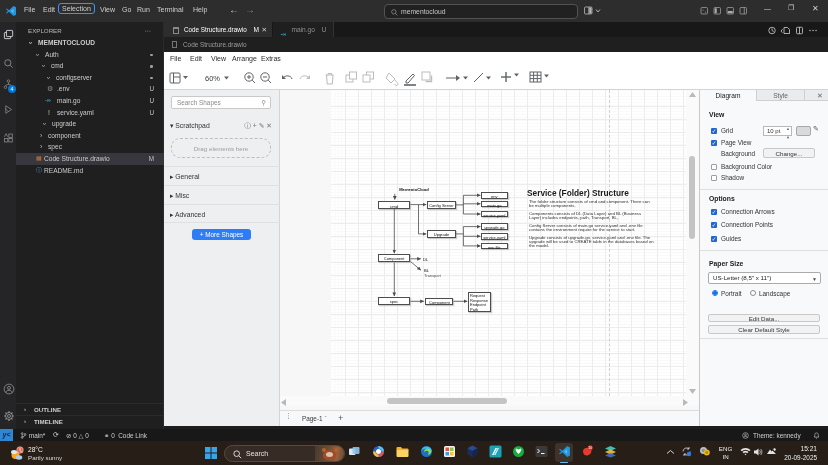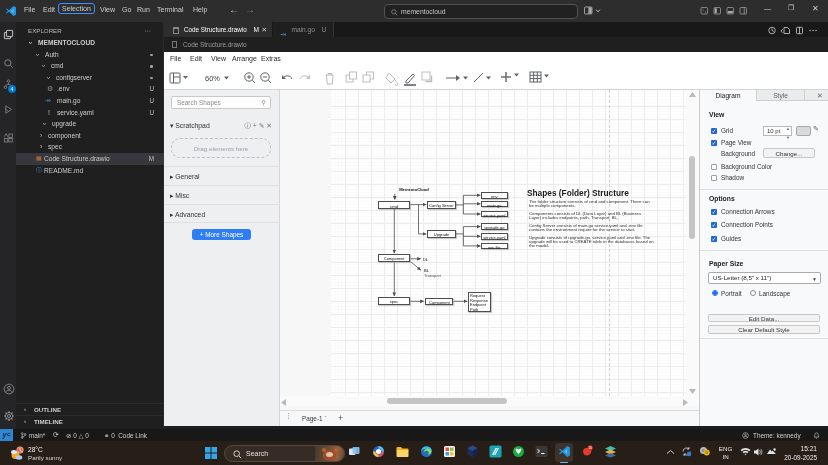--- a/index.html
+++ b/index.html
@@ -353,21 +353,21 @@
       <path d="M176 143.9 H 183.4 M183.4 136.6 V 155.9"></path>
       <line x1="183.4" y1="136.6" x2="200.4" y2="136.6" marker-end="url(#ah)"></line>
       <line x1="183.4" y1="146.3" x2="200.4" y2="146.3" marker-end="url(#ah)"></line>
       <line x1="183.4" y1="155.9" x2="200.4" y2="155.9" marker-end="url(#ah)"></line>
       <line x1="130.5" y1="168.8" x2="140.8" y2="168.8" marker-end="url(#ah)"></line>
       <line x1="130.5" y1="171.5" x2="140.8" y2="180.2" marker-end="url(#ah)"></line>
       <line x1="130.5" y1="211.3" x2="143.8" y2="211.3" marker-end="url(#ah)"></line>
       <line x1="173.6" y1="211.3" x2="187.2" y2="211.3" marker-end="url(#ah)"></line>
     </svg>
 
-    <div class="abs" style="left:247px;top:97.5px;font-weight:bold;font-size:8.3px;color:#1a1a1a;">Shapes (Folder) Structure</div>
+    <div class="abs" style="left:247px;top:97.5px;font-weight:bold;font-size:8.3px;color:#1a1a1a;">Service (Folder) Structure</div>
     <div class="abs" style="left:248.5px;top:108.5px;width:320px;transform:scale(0.5);transform-origin:0 0;font-size:8.6px;line-height:8.6px;color:#2d2d2d;">
       <div>The folder structure consists of cmd and component. There can<br>be multiple components.</div>
       <div style="margin-top:6.8px">Components consists of DL (Data Layer) and BL (Business<br>Layer) includes endpoints, path, Transport, BL,</div>
       <div style="margin-top:6.8px">Config Server consists of main.go service.yaml and .env file<br>contains the environment require for the service to start.</div>
       <div style="margin-top:6.8px">Upgrade consists of upgrade.go, service.yaml and .env file. The<br>upgrade will be used to CREATE table in the databases based on<br>the model.</div>
     </div>
 
     <div class="abs" style="left:406px;top:0;width:13px;height:306px;background:#fafafa;"></div>
     <div class="abs" style="left:408.5px;top:66px;width:6px;height:83px;background:#c4c4c4;border-radius:3px;"></div>
     <svg class="abs" style="left:409px;top:2px" width="7" height="5">

